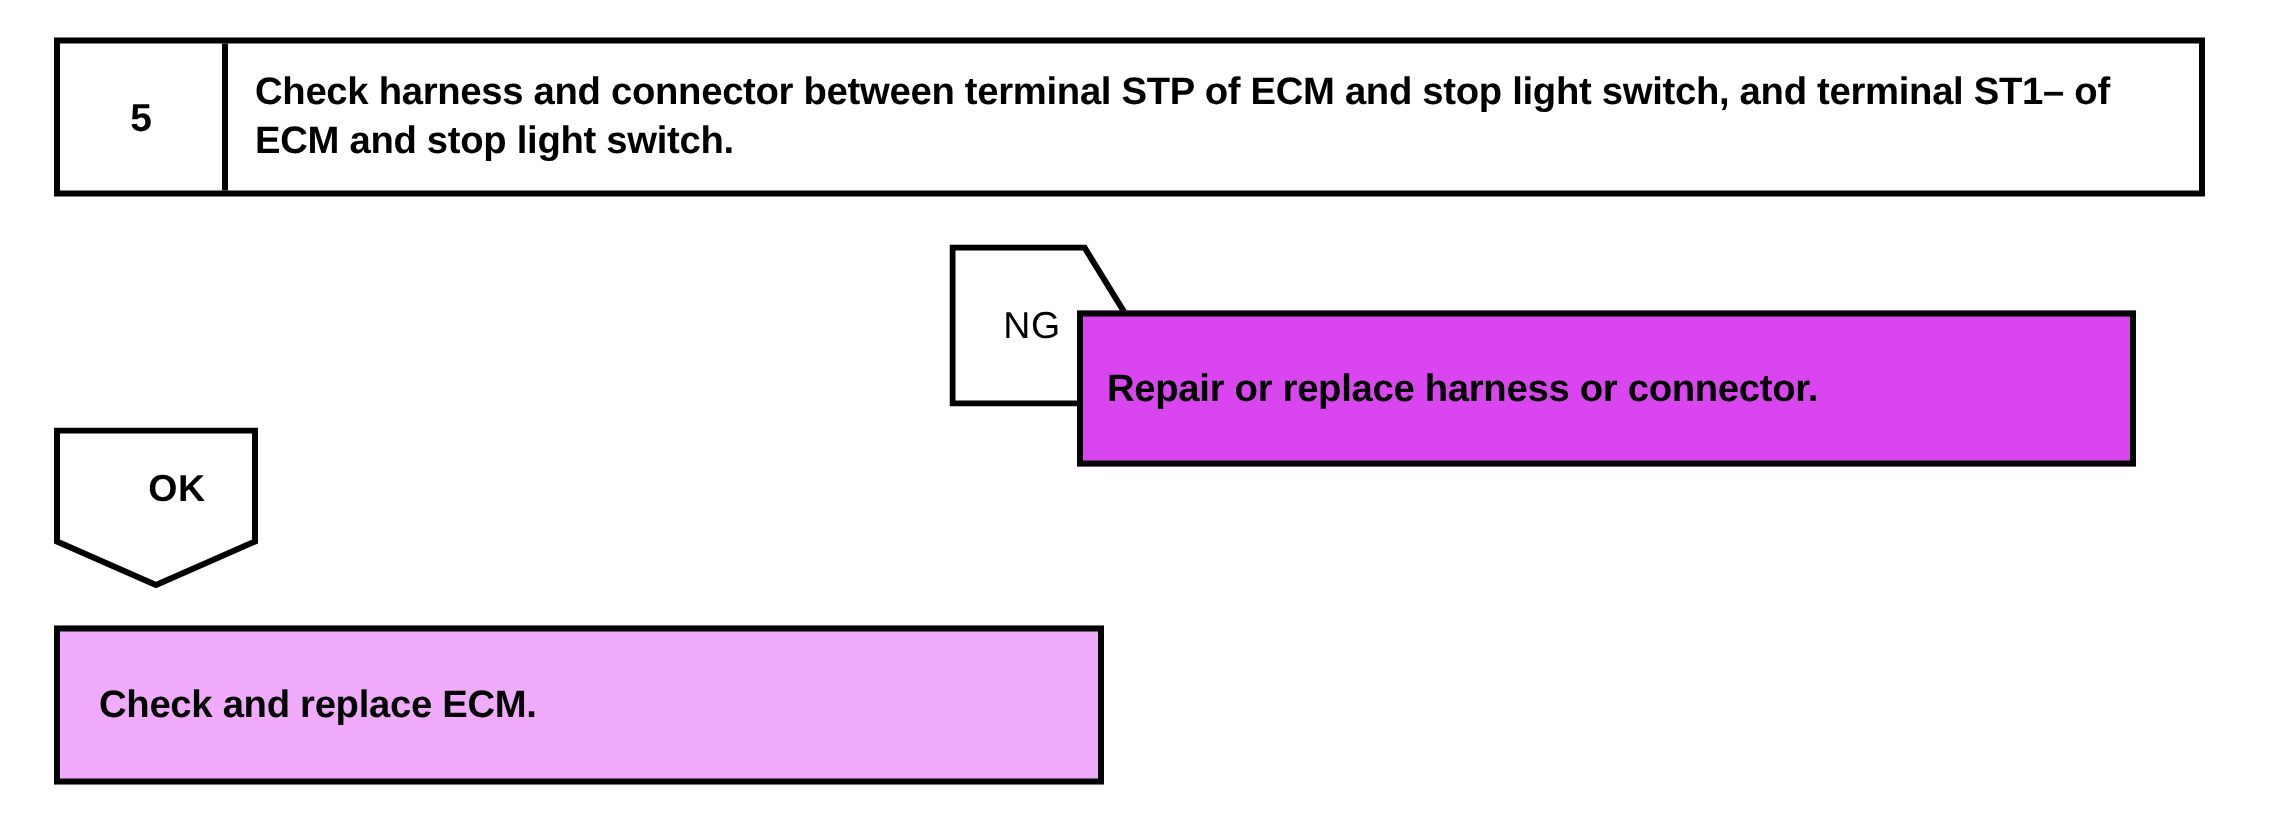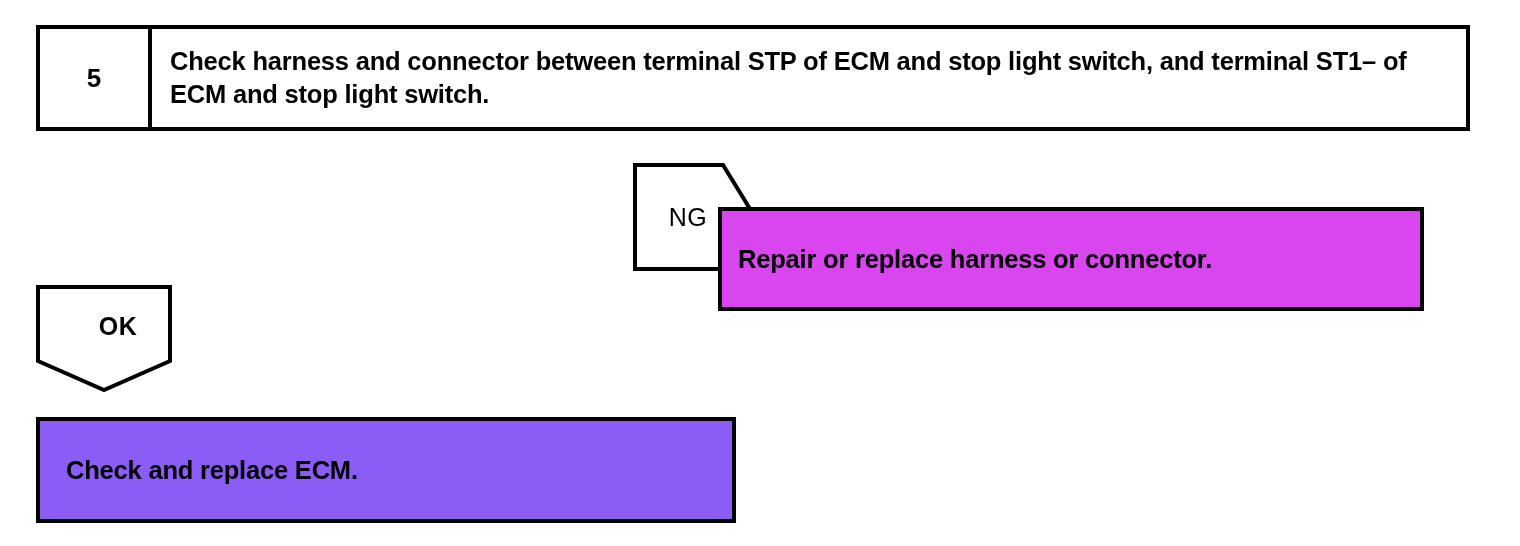--- a/index.html
+++ b/index.html
@@ -136,21 +136,21 @@
 
   
   .final-box {
     position: absolute;
     left: 36px;
     top: 417px;
     width: 700px;   
     height: 106px;  
     border: 4px solid #000;
     box-sizing: border-box;
-    background: #8b5cf6;
+    background: #f0abfc;
     display: flex;
     align-items: center;
     padding-left: 26px;
     padding-right: 10px;
   }
   .final-text {
     font-size: 25.5px;
     font-weight: bold;
     letter-spacing: -0.2px;
     line-height: 1.2;

